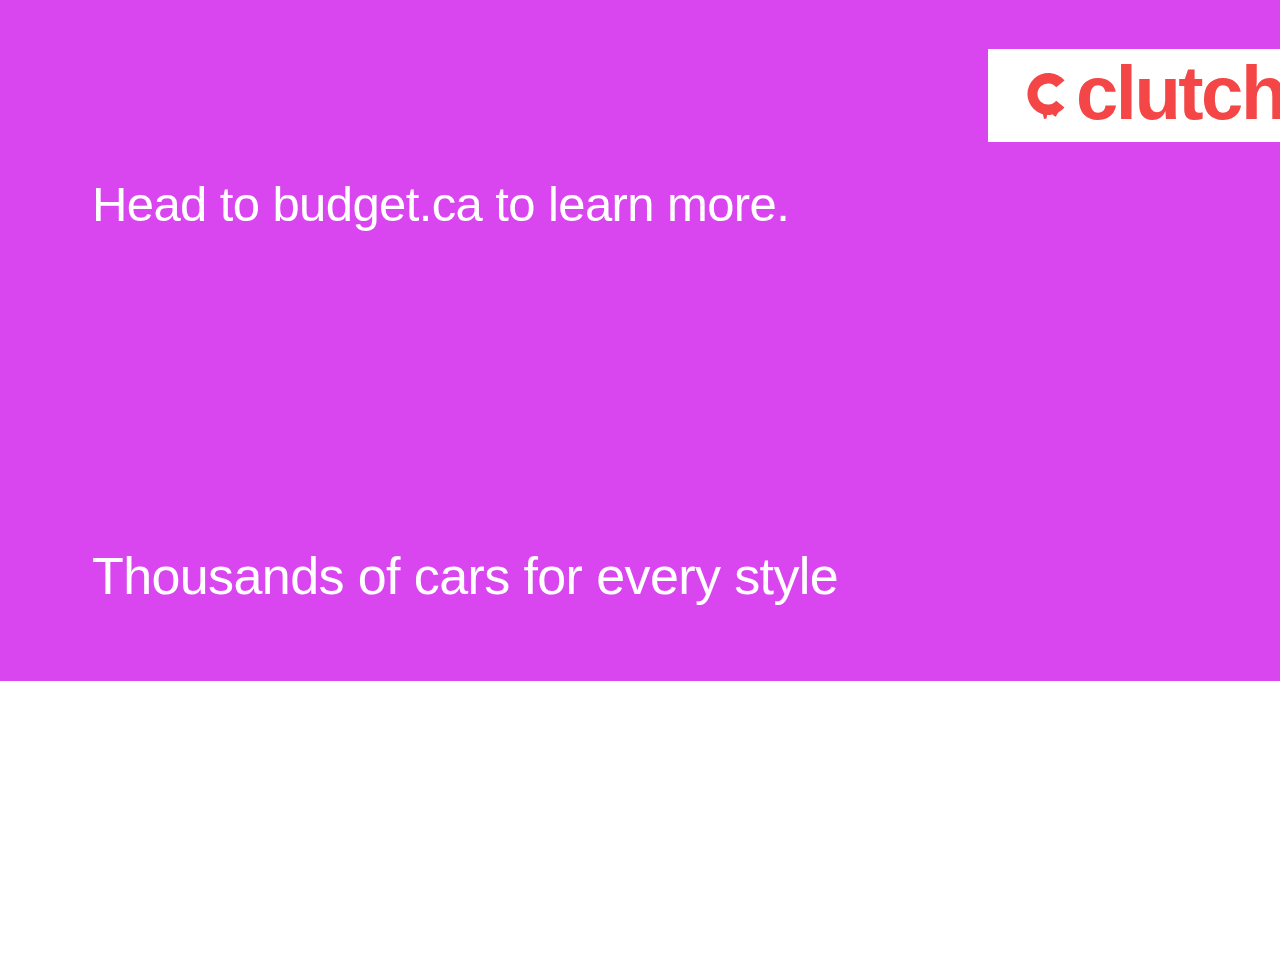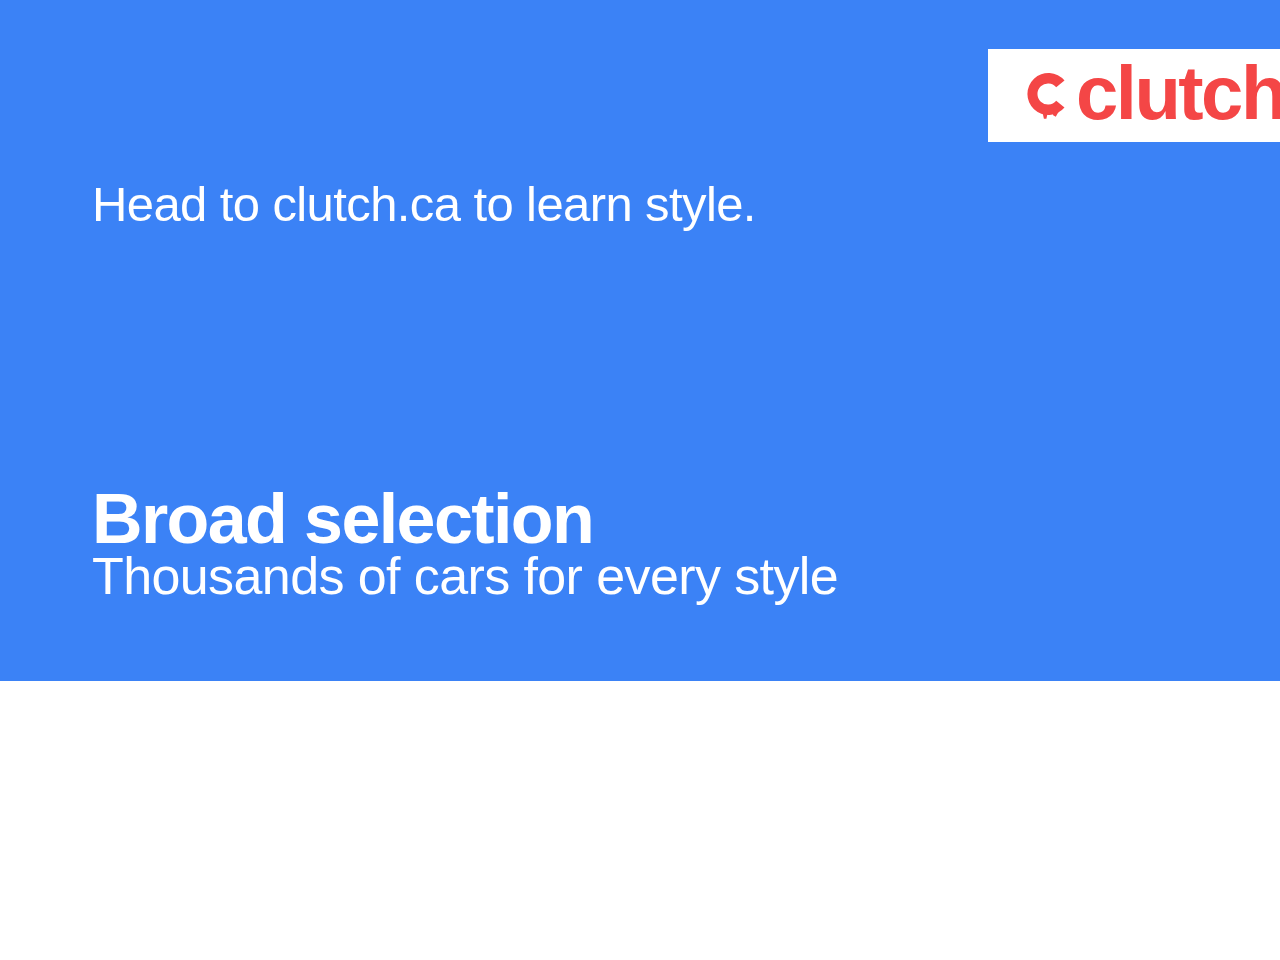--- a/index.html
+++ b/index.html
@@ -12,21 +12,21 @@
     height: 960px;
     overflow: hidden;
     font-family: "Liberation Sans", sans-serif;
     background: #ffffff;
   }
 
   .slide {
     position: relative;
     width: 1280px;
     height: 684px;
-    background: #3b82f6;
+    background: #d946ef;
     overflow: hidden;
   }
 
   
   .logo-plate {
     position: absolute;
     left: 988px;
     top: 49px;
     width: 300px;       
     height: 93px;
@@ -121,23 +121,22 @@
 
         <path d="M44.5 13.5 A21 21 0 1 0 44.5 40.5 L36.2 33.8 A10.6 10.6 0 1 1 36.2 20.2 Z" fill="#f44646"></path>
 
         <path d="M21.5 40.5 L28.8 40.5 L26.4 51.8 L23.9 51.8 Z" fill="#f44646"></path>
         <path d="M33.0 38.4 L40.6 41.2 L35.8 49.8 L33.1 48.3 Z" fill="#f44646"></path>
       </svg>
       <span class="logo-word">clutch</span>
     </div>
   </div>
 
-  <div class="kicker">Head to clutch.ca to learn style.</div>
+  <div class="kicker">Head to budget.ca to learn more.</div>
 
-  <h1 class="headline">Broad selection</h1>
 
   <div class="subcopy">
     <span class="line">Thousands of cars for every style</span>
   </div>
 
   <div class="bottom-edge"></div>
 
 </div>
 
 </body></html>

